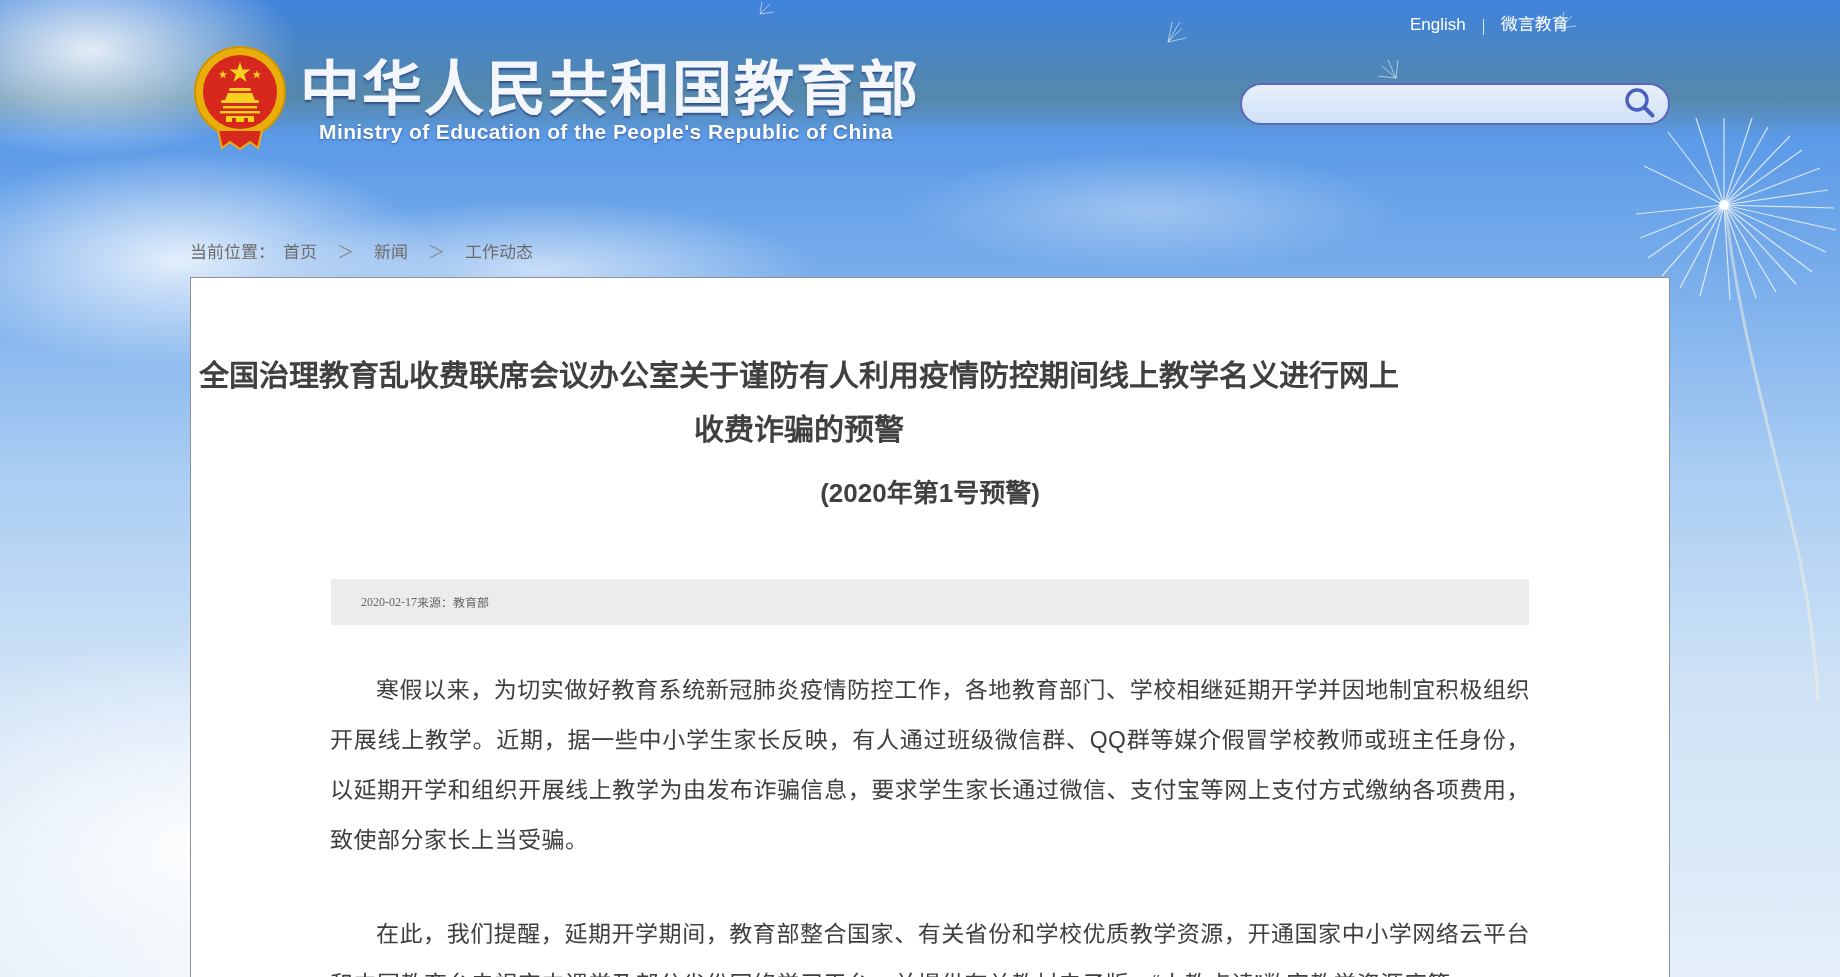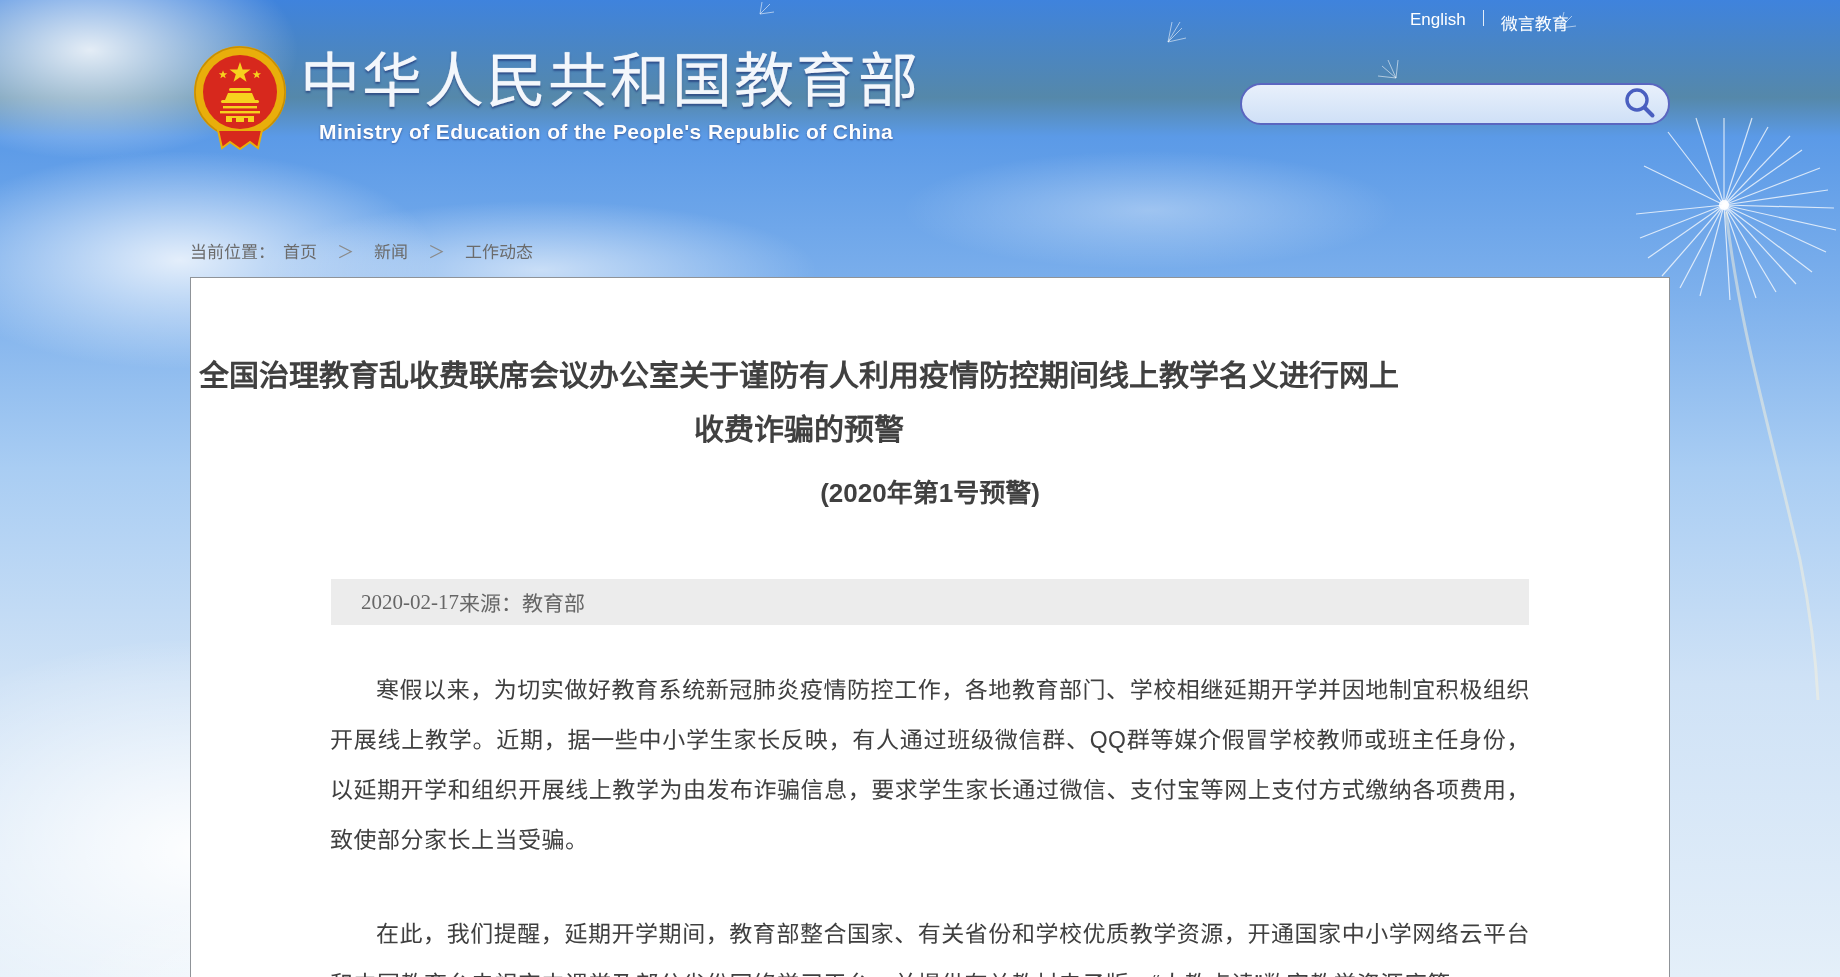--- a/index.html
+++ b/index.html
@@ -11,30 +11,30 @@
   
   .cloud{position:absolute;pointer-events:none;z-index:0;border-radius:50%;}
   .cloud-a{left:-120px;top:-60px;width:420px;height:220px;background:radial-gradient(ellipse at center,rgba(255,255,255,.85),rgba(255,255,255,0) 70%);}
   .cloud-b{left:-80px;top:150px;width:520px;height:220px;background:radial-gradient(ellipse at center,rgba(255,255,255,.8),rgba(255,255,255,0) 70%);}
   .cloud-c{left:260px;top:200px;width:560px;height:140px;background:radial-gradient(ellipse at center,rgba(255,255,255,.6),rgba(255,255,255,0) 70%);}
   .cloud-d{left:-150px;top:640px;width:700px;height:420px;background:radial-gradient(ellipse at center,rgba(255,255,255,.95),rgba(255,255,255,0) 72%);}
   .cloud-e{left:60px;top:850px;width:900px;height:300px;background:radial-gradient(ellipse at center,rgba(255,255,255,.9),rgba(255,255,255,0) 70%);}
   .cloud-f{left:900px;top:150px;width:500px;height:120px;background:radial-gradient(ellipse at center,rgba(255,255,255,.35),rgba(255,255,255,0) 70%);}
 
   
-  .topnav{position:absolute;top:10px;left:1410px;z-index:4;display:flex;align-items:flex-start;color:#fff;font-size:17px;}
+  .topnav{position:absolute;top:10px;left:1410px;z-index:4;display:flex;align-items:flex-end;color:#fff;font-size:17px;}
   .topnav a{color:#fff;text-decoration:none;cursor:pointer;}
   .topnav .sep{display:inline-block;width:1px;height:16px;background:rgba(255,255,255,.85);margin:0 17px;}
   .topnav .cn{font-family:"Liberation Serif","DejaVu Serif",serif;}
 
   
   .emblem{position:absolute;left:190px;top:44px;z-index:3;}
   .site-title{
-    position:absolute;left:300px;top:32px;z-index:3;
-    font-size:60px;font-weight:normal;letter-spacing:2px;color:#f3f7fc;
+    position:absolute;left:300px;top:40px;z-index:3;
+    font-size:60px;font-weight:bold;letter-spacing:2px;color:#f3f7fc;
     text-shadow:0 2px 2px rgba(25,45,110,.65),0 0 1px rgba(255,255,255,.8);
     white-space:nowrap;
   }
   .site-sub{
     position:absolute;left:319px;top:120px;z-index:3;
     font-size:21px;font-weight:bold;color:#fdfdfe;letter-spacing:.4px;
     text-shadow:0 1px 2px rgba(25,45,110,.6);white-space:nowrap;text-align:right;
   }
 
   
@@ -71,21 +71,21 @@
     font-size:30px;line-height:54px;font-weight:bold;color:#404040;
   }
   .art-subtitle{
     width:1210px;margin:16px auto;text-align:center;
     font-size:26px;line-height:40px;font-weight:bold;color:#404040;
   }
   .meta-bar{
     width:1198px;height:46px;margin:66px auto 0 auto;background:#ececec;
     display:flex;align-items:center;
     font-family:"Liberation Serif","DejaVu Serif",serif;
-    font-size:21px;color:#666666;
+    font-size:12px;color:#666666;
   }
   .meta-bar .date{margin-left:30px;}
   .meta-bar .src{}
   .art-body{width:1200px;margin:40px auto 0 auto;}
   .art-body p{
     margin:0 0 44px 0;font-size:23px;line-height:50px;color:#3f3f3f;
     text-align:justify;text-indent:2em;letter-spacing:.5px;
   }
 
   

